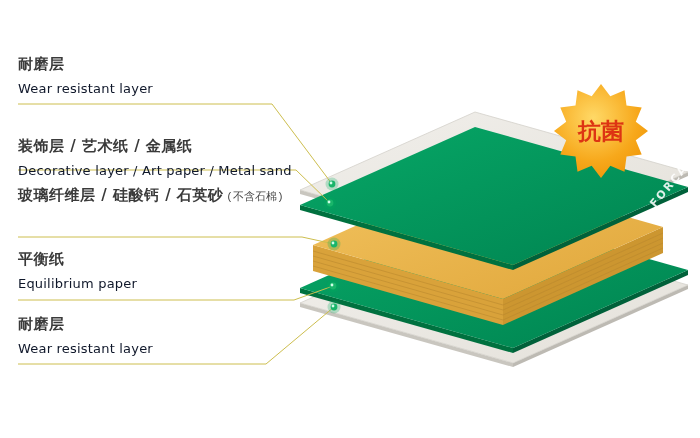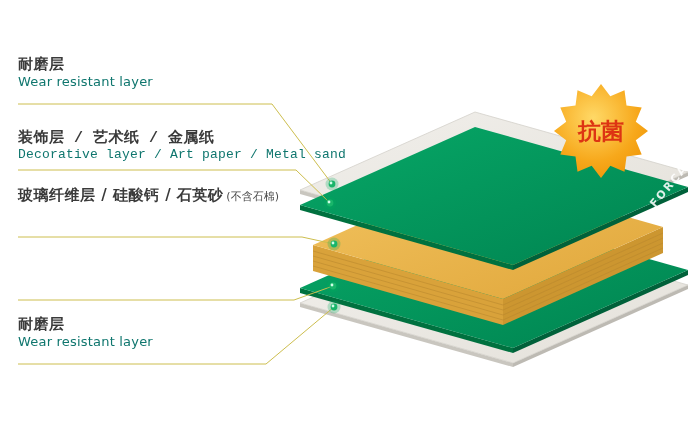--- a/index.html
+++ b/index.html
@@ -3,23 +3,23 @@
 <meta charset="utf-8">
 <style>
   html,body{margin:0;padding:0;background:#fff;}
   .canvas{
     position:relative;width:700px;height:438px;background:#ffffff;overflow:hidden;
     font-family:"DejaVu Sans","Liberation Sans",sans-serif;
   }
   .diagram-svg{position:absolute;left:0;top:0;width:700px;height:438px;}
   .label{position:absolute;left:18px;white-space:nowrap;}
   .label .zh{font-size:15px;font-weight:600;color:#3a3a3a;letter-spacing:.5px;}
-  .label .zh .note{font-size:11px;font-weight:400;color:#4a4a4a;margin-left:3px;letter-spacing:0;}
-  .label .en{font-size:13px;color:#0f766e;letter-spacing:.2px;}
-  .lbl1{top:55px;} .lbl2{top:128px;font-family:Liberation Mono, monospace;} .lbl3{top:186px;} .lbl4{top:250px;} .lbl5{top:315px;}
+  .label .zh .note{font-size:11px;font-weight:400;color:#4a4a4a;margin-left:3px;letter-spacing:0;font-family:Liberation Mono, monospace;}
+  .label .en{font-size:13px;color:#0f172a;margin-top:7px;letter-spacing:.2px;}
+  .lbl1{top:55px;} .lbl2{top:137px;} .lbl3{top:186px;} .lbl4{top:250px;} .lbl5{top:315px;}
   svg text.badge-text{font-family:"DejaVu Sans","Liberation Sans",sans-serif;font-size:23px;font-weight:bold;fill:#dd3413;}
   svg text.brand-text{font-family:"DejaVu Sans","Liberation Sans",sans-serif;font-size:11px;font-weight:bold;fill:rgba(255,255,255,.88);letter-spacing:2px;}
 </style>
 </head>
 <body>
 
 <div class="canvas">
 
   <svg class="diagram-svg" viewBox="0 0 700 438">
     <defs>
@@ -126,19 +126,23 @@
 
   <div class="label lbl2">
     <div class="zh">装饰层 / 艺术纸 / 金属纸</div>
     <div class="en">Decorative layer / Art paper / Metal sand</div>
   </div>
 
   <div class="label lbl3">
     <div class="zh"><span>玻璃纤维层 / 硅酸钙 / 石英砂</span><span class="note">(不含石棉)</span></div>
   </div>
 
+  <div class="label lbl4">
+    <div class="zh">平衡纸</div>
+    <div class="en">Equilibrium paper</div>
+  </div>
 
   <div class="label lbl5">
     <div class="zh">耐磨层</div>
     <div class="en">Wear resistant layer</div>
   </div>
 
 </div>
 
 </body></html>

